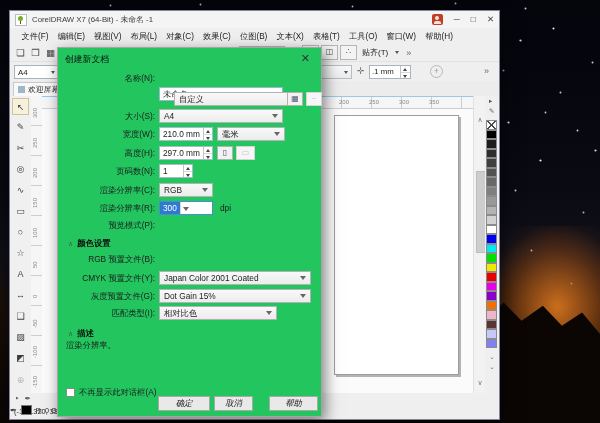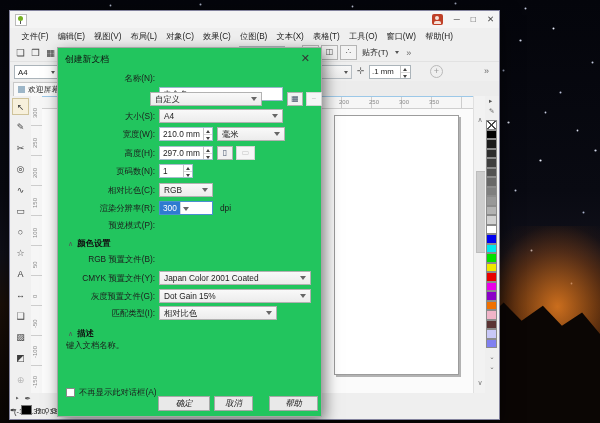--- a/index.html
+++ b/index.html
@@ -142,20 +142,21 @@
 <div class="glow"></div>
 <div class="mountains"></div>
 
 <div class="app">
 
   <div class="titlebar">
     <span class="appicon">
         <i></i>
         <em></em>
       </span>
+    <span class="title">CorelDRAW X7 (64-Bit) - 未命名 -1</span>
     <span class="winctl">
       <span class="acct">
           <b></b>
           <u></u>
         </span>
       <span class="wbtn">─</span>
       <span class="wbtn">□</span>
       <span class="wbtn">✕</span>
     </span>
   </div>
@@ -329,21 +330,21 @@
   </div>
 </div>
 
 <div class="dialog">
   <span class="dtitle">创建新文档</span>
   <span class="dclose">✕</span>
 
   <span class="lbl" style="top:23px">名称(N):</span>
   <span class="txt" style="left:101px;top:23px;width:124px">未命名</span>
 
-  <span class="dd" style="left:92px;top:44px;width:112px">
+  <span class="dd" style="left:116px;top:44px;width:124px">
       <span>自定义</span>
     </span>
   <span class="minibtn" style="left:229px;top:44px">▦</span>
   <span class="minibtn dim" style="left:248px;top:44px">−</span>
 
   <span class="lbl" style="top:61px">大小(S):</span>
   <span class="dd" style="left:101px;top:61px;width:124px">
       <span>A4</span>
     </span>
 
@@ -372,21 +373,21 @@
 
   <span class="lbl" style="top:116px">页码数(N):</span>
   <span class="spin" style="left:101px;top:116px;width:34px">
     <span class="val">1</span>
     <span class="spincol">
         <b class="up"></b>
         <b class="dn"></b>
       </span>
   </span>
 
-  <span class="lbl" style="top:135px">相对比色(C):</span>
+  <span class="lbl" style="top:135px">渲染分辨率(C):</span>
   <span class="dd" style="left:101px;top:135px;width:54px">
       <span>RGB</span>
     </span>
 
   <span class="lbl" style="top:153px">渲染分辨率(R):</span>
   <span class="rescombo" style="left:101px;top:153px;width:54px">
     <span class="rv">300</span>
     <span class="ra"></span>
   </span>
   <span class="unit" style="position:absolute;left:162px;top:153px">dpi</span>
@@ -406,21 +407,21 @@
   <span class="dd" style="left:101px;top:241px;width:152px">
       <span>Dot Gain 15%</span>
     </span>
 
   <span class="lbl" style="top:258px">匹配类型(I):</span>
   <span class="dd" style="left:101px;top:258px;width:118px">
       <span>相对比色</span>
     </span>
 
   <span class="sect" style="top:279px"><b>∧</b><span>描述</span></span>
-  <span class="desctext" style="top:291px">键入文档名称。</span>
+  <span class="desctext" style="top:291px">渲染分辨率。</span>
 
   <span class="chkrow" style="top:338px">
     <span class="chkbox"></span>
     <span>不再显示此对话框(A)</span>
   </span>
 
   <span class="dbtn" style="left:100px;top:348px;width:52px">确定</span>
   <span class="dbtn" style="left:156px;top:348px;width:39px">取消</span>
   <span class="dbtn" style="left:211px;top:348px;width:49px">帮助</span>
 </div>

